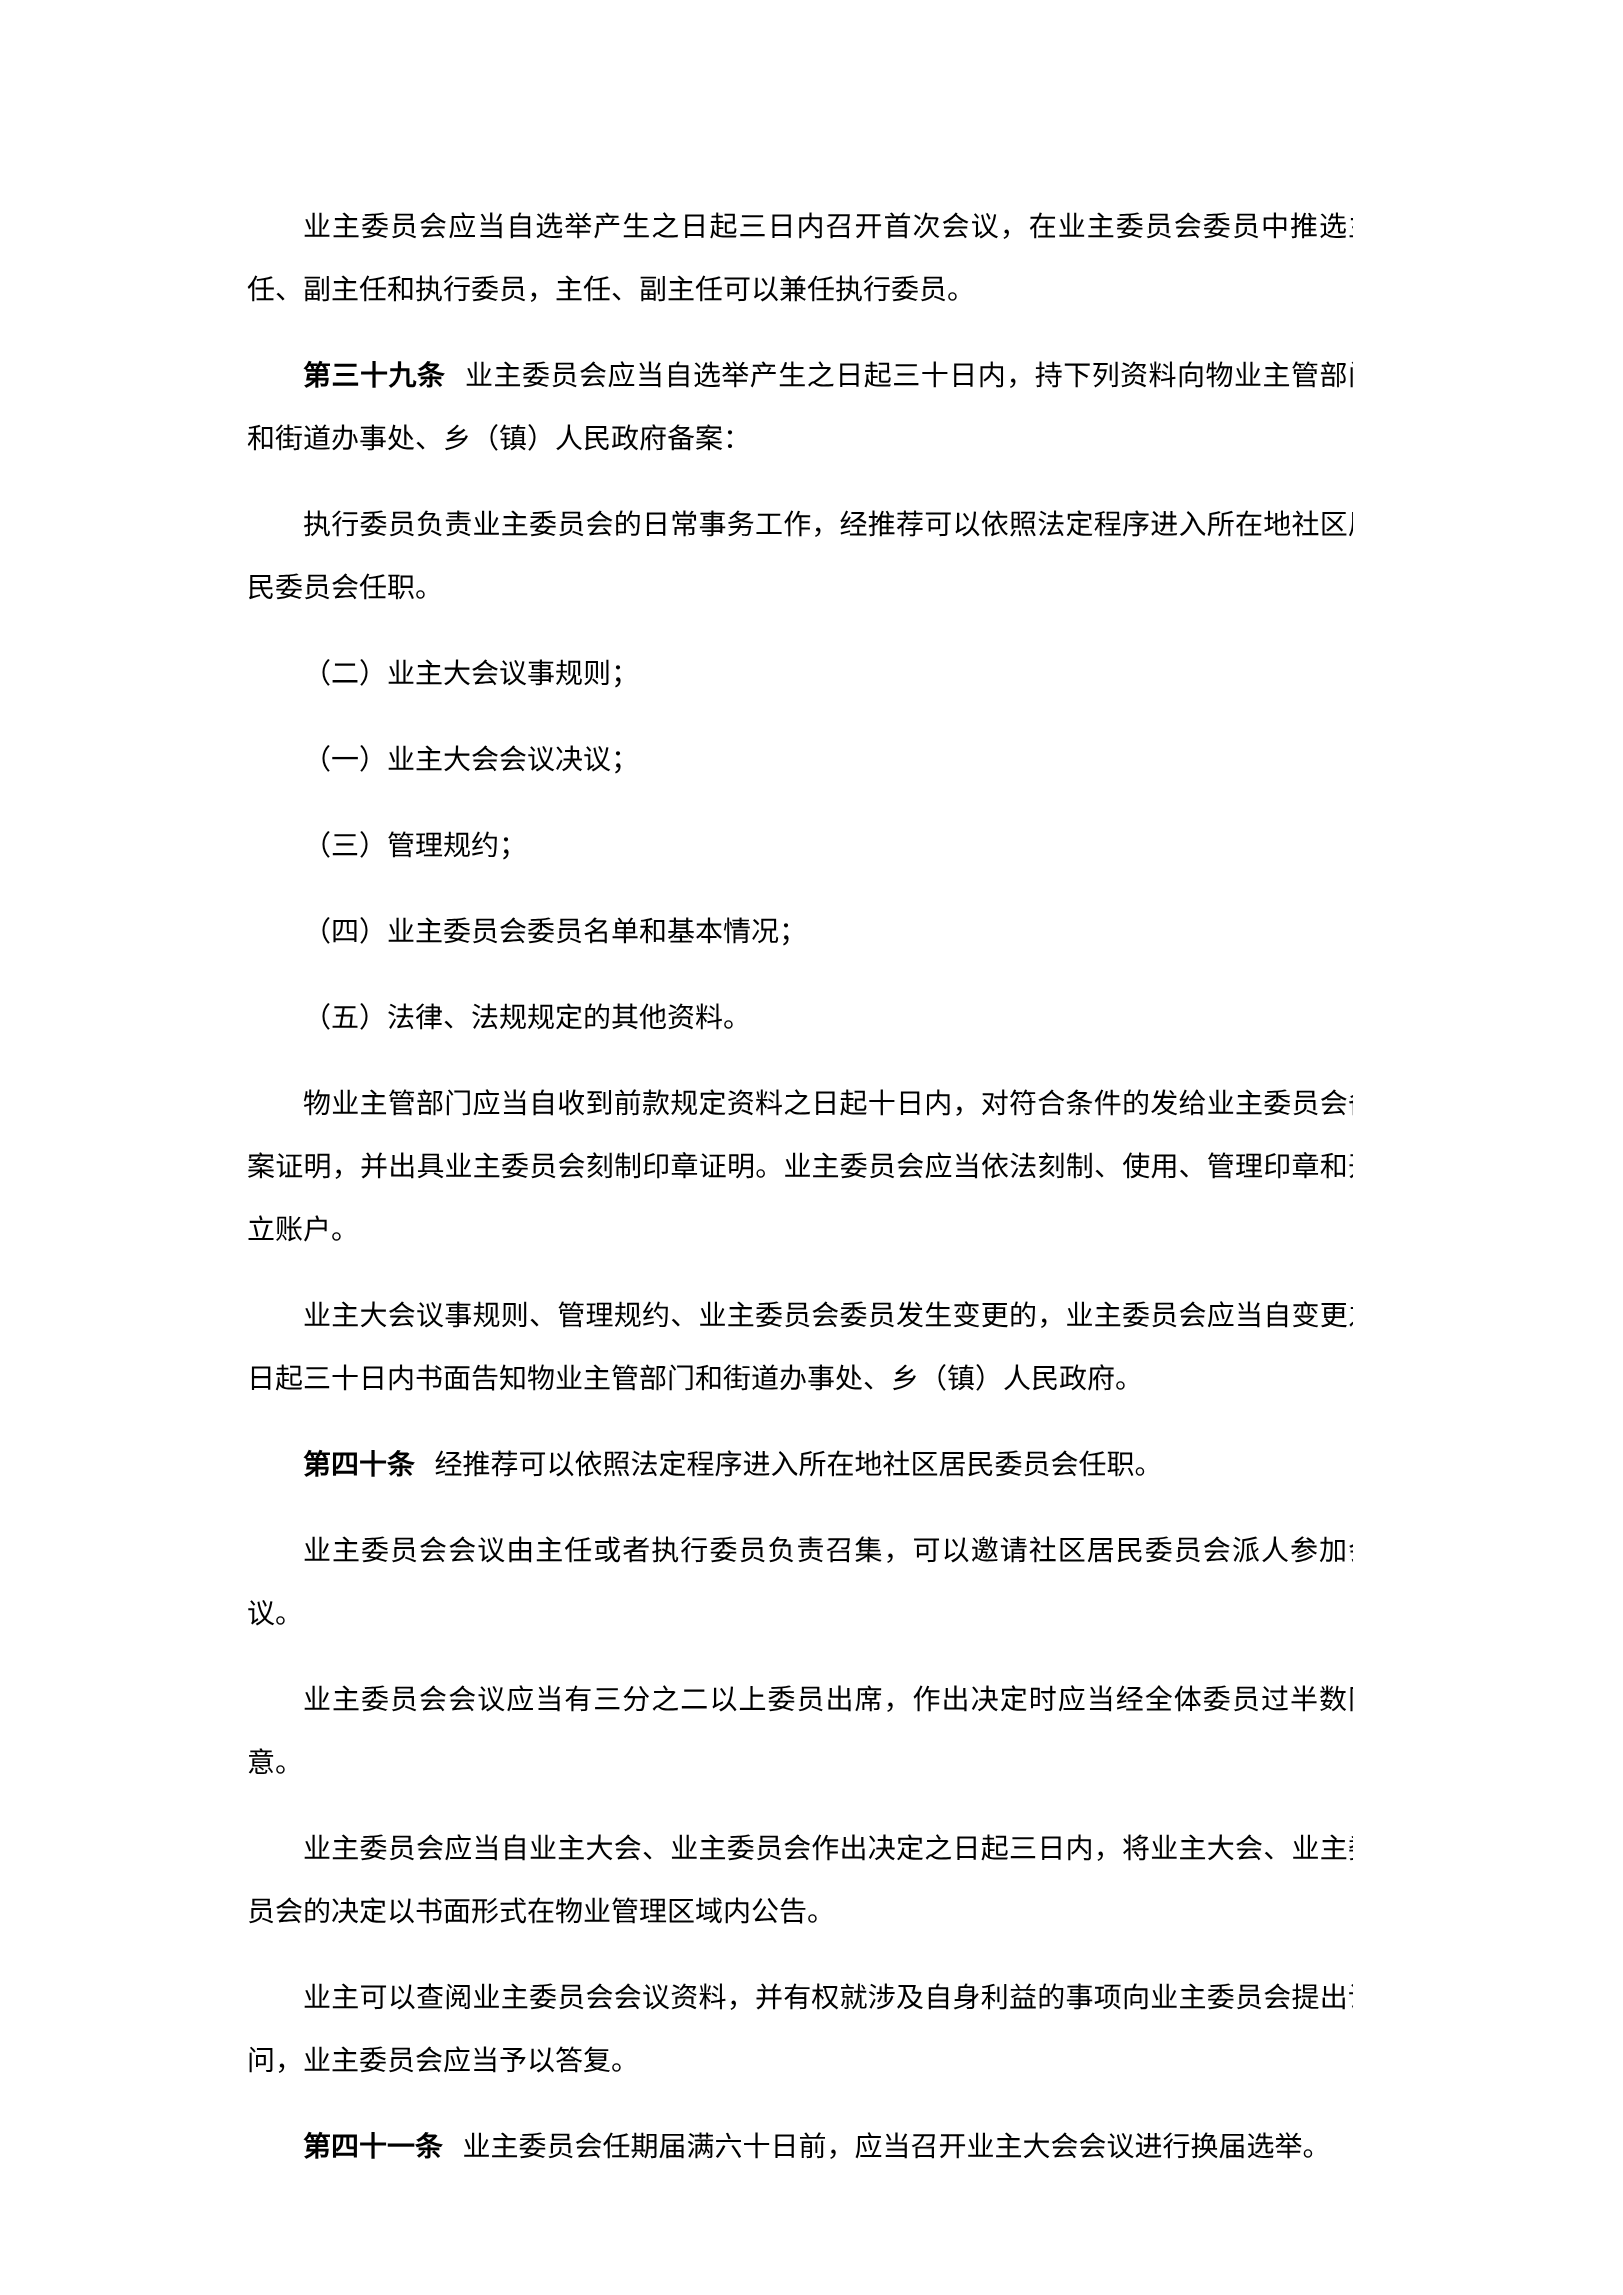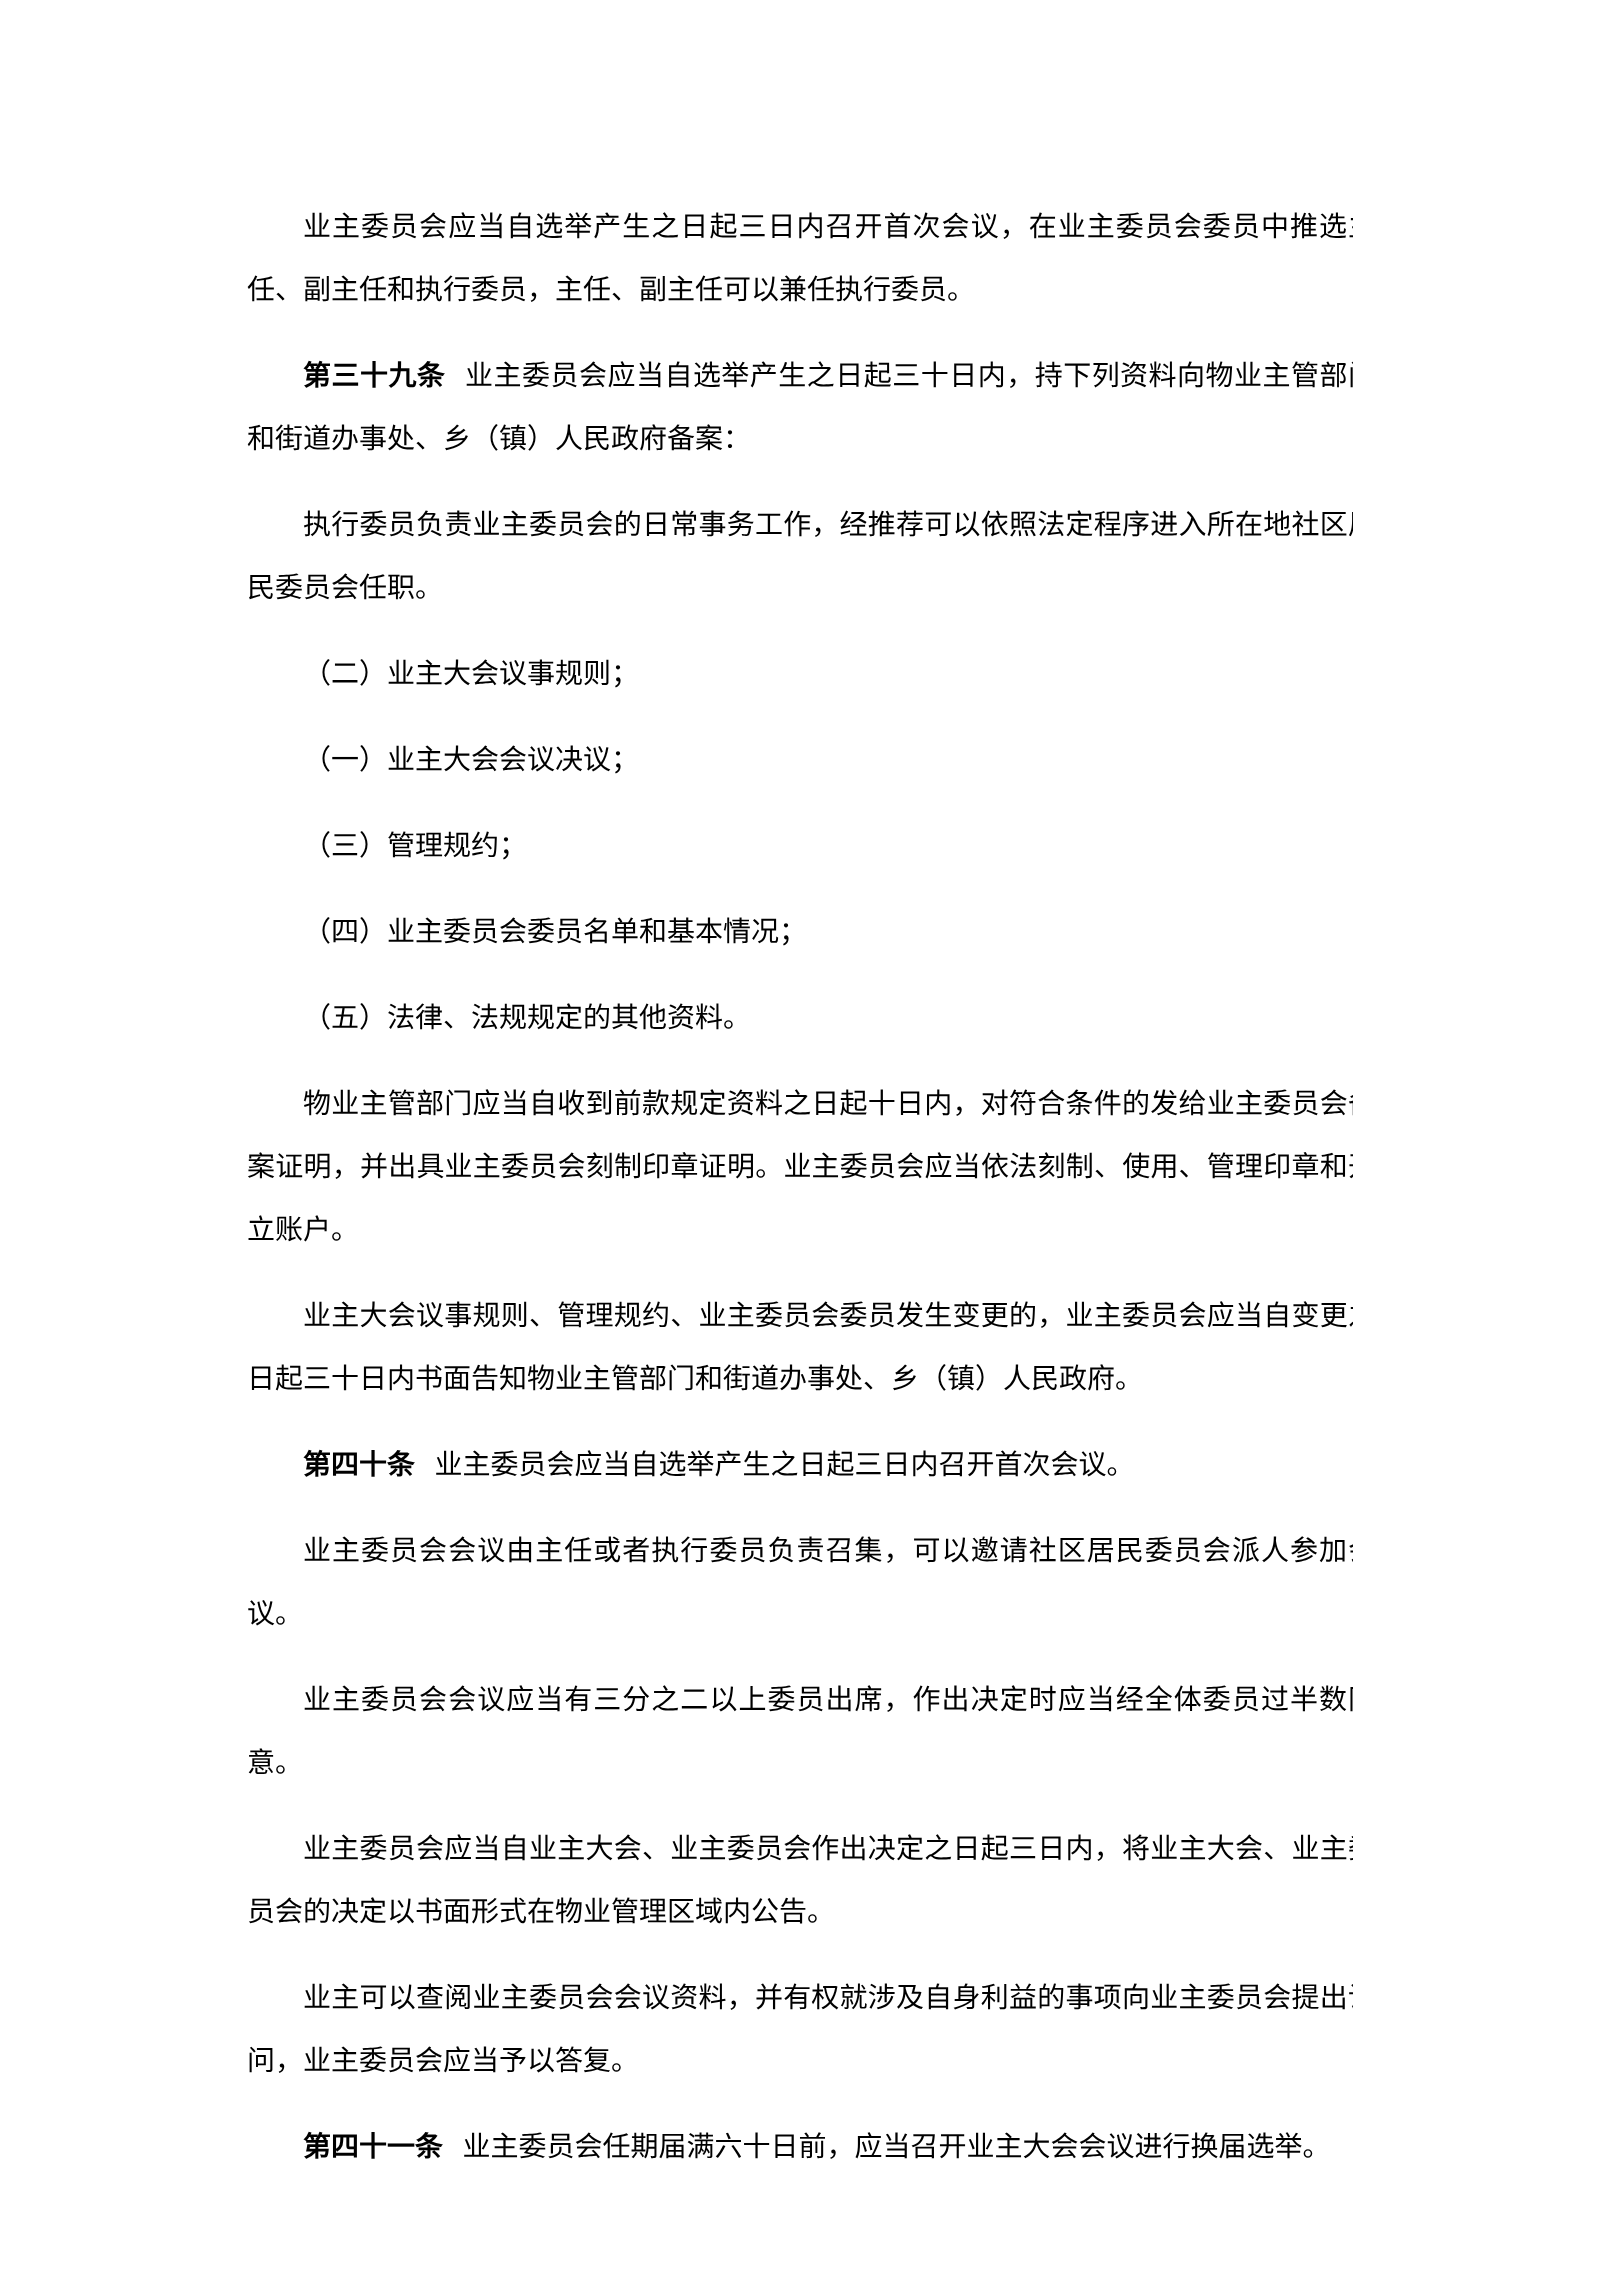--- a/index.html
+++ b/index.html
@@ -58,21 +58,21 @@
     <p class="para"><span>（三）管理规约；</span></p>
 
     <p class="para"><span>（四）业主委员会委员名单和基本情况；</span></p>
 
     <p class="para"><span>（五）法律、法规规定的其他资料。</span></p>
 
     <p class="para"><span>物业主管部门应当自收到前款规定资料之日起十日内，对符合条件的发给业主委员会备案证明，并出具业主委员会刻制印章证明。业主委员会应当依法刻制、使用、管理印章和开立账户。</span></p>
 
     <p class="para"><span>业主大会议事规则、管理规约、业主委员会委员发生变更的，业主委员会应当自变更之日起三十日内书面告知物业主管部门和街道办事处、乡（镇）人民政府。</span></p>
 
-    <p class="para"><b class="art">第四十条</b><span>业主委员会应当自选举产生之日起三日内召开首次会议。</span></p>
+    <p class="para"><b class="art">第四十条</b><span>经推荐可以依照法定程序进入所在地社区居民委员会任职。</span></p>
 
     <p class="para"><span>业主委员会会议由主任或者执行委员负责召集，可以邀请社区居民委员会派人参加会议。</span></p>
 
     <p class="para"><span>业主委员会会议应当有三分之二以上委员出席，作出决定时应当经全体委员过半数同意。</span></p>
 
     <p class="para"><span>业主委员会应当自业主大会、业主委员会作出决定之日起三日内，将业主大会、业主委员会的决定以书面形式在物业管理区域内公告。</span></p>
 
     <p class="para"><span>业主可以查阅业主委员会会议资料，并有权就涉及自身利益的事项向业主委员会提出询问，业主委员会应当予以答复。</span></p>
 
     <p class="para"><b class="art">第四十一条</b><span>业主委员会任期届满六十日前，应当召开业主大会会议进行换届选举。</span></p>

